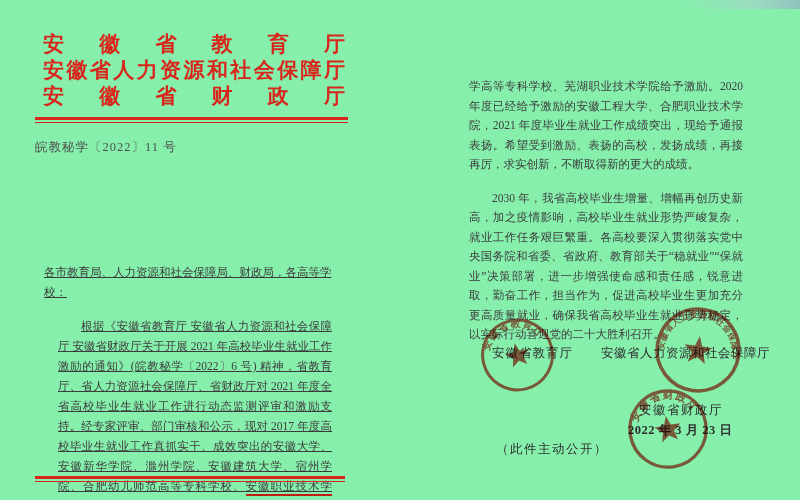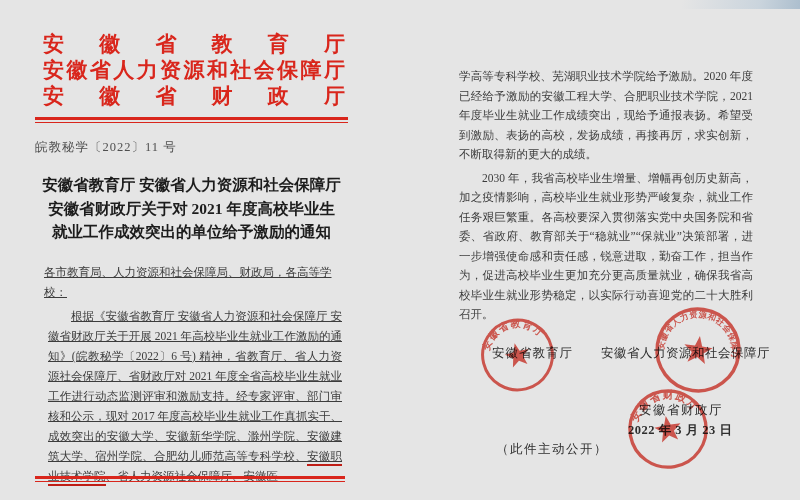--- a/index.html
+++ b/index.html
@@ -1,17 +1,17 @@
 <!DOCTYPE html>
 <html><head>
 <meta charset="utf-8">
 <style>
   html,body { margin:0; padding:0; background:#ffffff; }
   .sheet {
-    position:relative; width:800px; height:500px; background:#e5e5e5; overflow:hidden;
+    position:relative; width:800px; height:500px; background:#86efac; overflow:hidden;
     font-family:"Liberation Serif","DejaVu Serif",serif;
   }
   .corner-artifact {
     position:absolute; right:0; top:0; width:118px; height:9px;
     background:linear-gradient(100deg, rgba(255,255,255,0) 0%, rgba(176,196,213,0.5) 65%, rgba(148,174,196,0.7) 100%);
   }
   
   .letterhead {
     position:absolute; left:43px; top:31px; width:302px;
     color:#d9261c; font-weight:bold; font-size:21px; line-height:26px;
@@ -27,21 +27,21 @@
     position:absolute; left:35px; top:139px; width:310px; 
     font-size:12.5px; color:#4f4f4f; letter-spacing:1px;
   }
   .doc-title {
     position:absolute; left:40px; top:173px; width:303px; text-align:center;
     font-size:15.5px; line-height:23.5px; font-weight:bold; color:#1c1c1c;
   }
   .body { color:#3c3c3c; text-align:justify; font-size:11.5px; }
   .body-left  { position:absolute; left:44px;  top:262px; width:302px; line-height:20px;text-decoration:underline; }
   .body-right { position:absolute; left:455px; top:63px;  width:302px; line-height:19.5px; }
-  .para { margin:4px; padding:0; }
+  .para { margin:14px; padding:0; }
   .indent { text-indent:2em; }
   .salutation { text-align:left; }
   .red-underline { border-bottom:2.5px solid #bf1d15; padding-bottom:1.5px; }
   
   .sig { position:absolute; font-size:12.5px; color:#2e2e2e; white-space:nowrap; }
   .sig1 { left:492px; top:345px; letter-spacing:1px; }
   .sig2 { left:601px; top:345px; letter-spacing:0.5px; }
   .sig3 { left:639px; top:402px; letter-spacing:1.5px; }
   .sig-date { left:628px; top:422px; letter-spacing:0.5px;font-weight:bold; }
   .disclosure { left:496px; top:441px; letter-spacing:1.5px; }
@@ -70,25 +70,20 @@
   </div>
 
   <div class="rule rule-top">
     <div class="thick"></div>
     <div class="gap"></div>
     <div class="thin"></div>
   </div>
 
   <div class="doc-number">皖教秘学〔2022〕11 号</div>
 
-  <div class="doc-title">
-    <div>安徽省教育厅 安徽省人力资源和社会保障厅</div>
-    <div>安徽省财政厅关于对 2021 年度高校毕业生</div>
-    <div>就业工作成效突出的单位给予激励的通知</div>
-  </div>
 
   <div class="body body-left">
     <div class="salutation">各市教育局、人力资源和社会保障局、财政局，各高等学校：</div>
     <p class="para indent"><span>根据《安徽省教育厅 安徽省人力资源和社会保障厅 安徽省财政厅关于开展 2021 年高校毕业生就业工作激励的通知》(皖教秘学〔2022〕6 号) 精神，省教育厅、省人力资源社会保障厅、省财政厅对 2021 年度全省高校毕业生就业工作进行动态监测评审和激励支持。经专家评审、部门审核和公示，现对 2017 年度高校毕业生就业工作真抓实干、成效突出的安徽大学、安徽新华学院、滁州学院、安徽建筑大学、宿州学院、合肥幼儿师范高等专科学校、</span><span class="red-underline">安徽职业技术学院</span><span>、省人力资源社会保障厅、安徽医</span></p>
   </div>
 
   <div class="rule rule-bottom">
     <div class="thick"></div>
     <div class="gap"></div>
     <div class="thin"></div>

